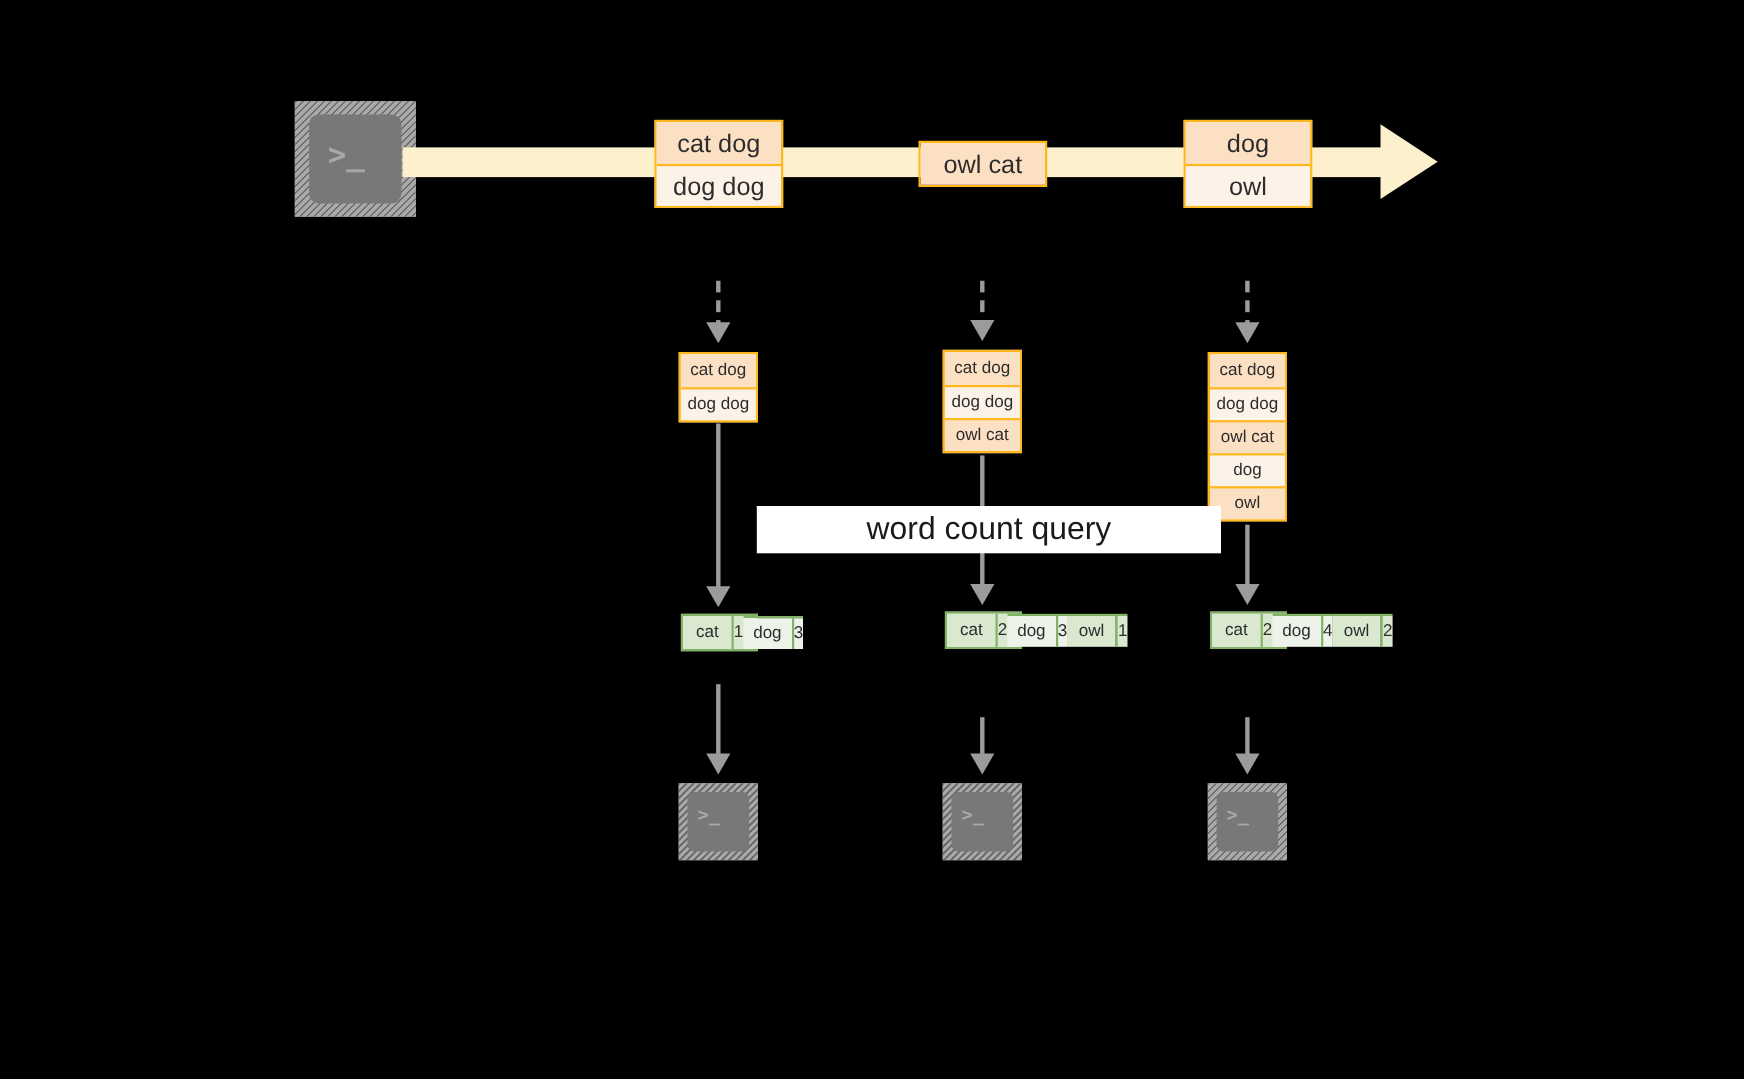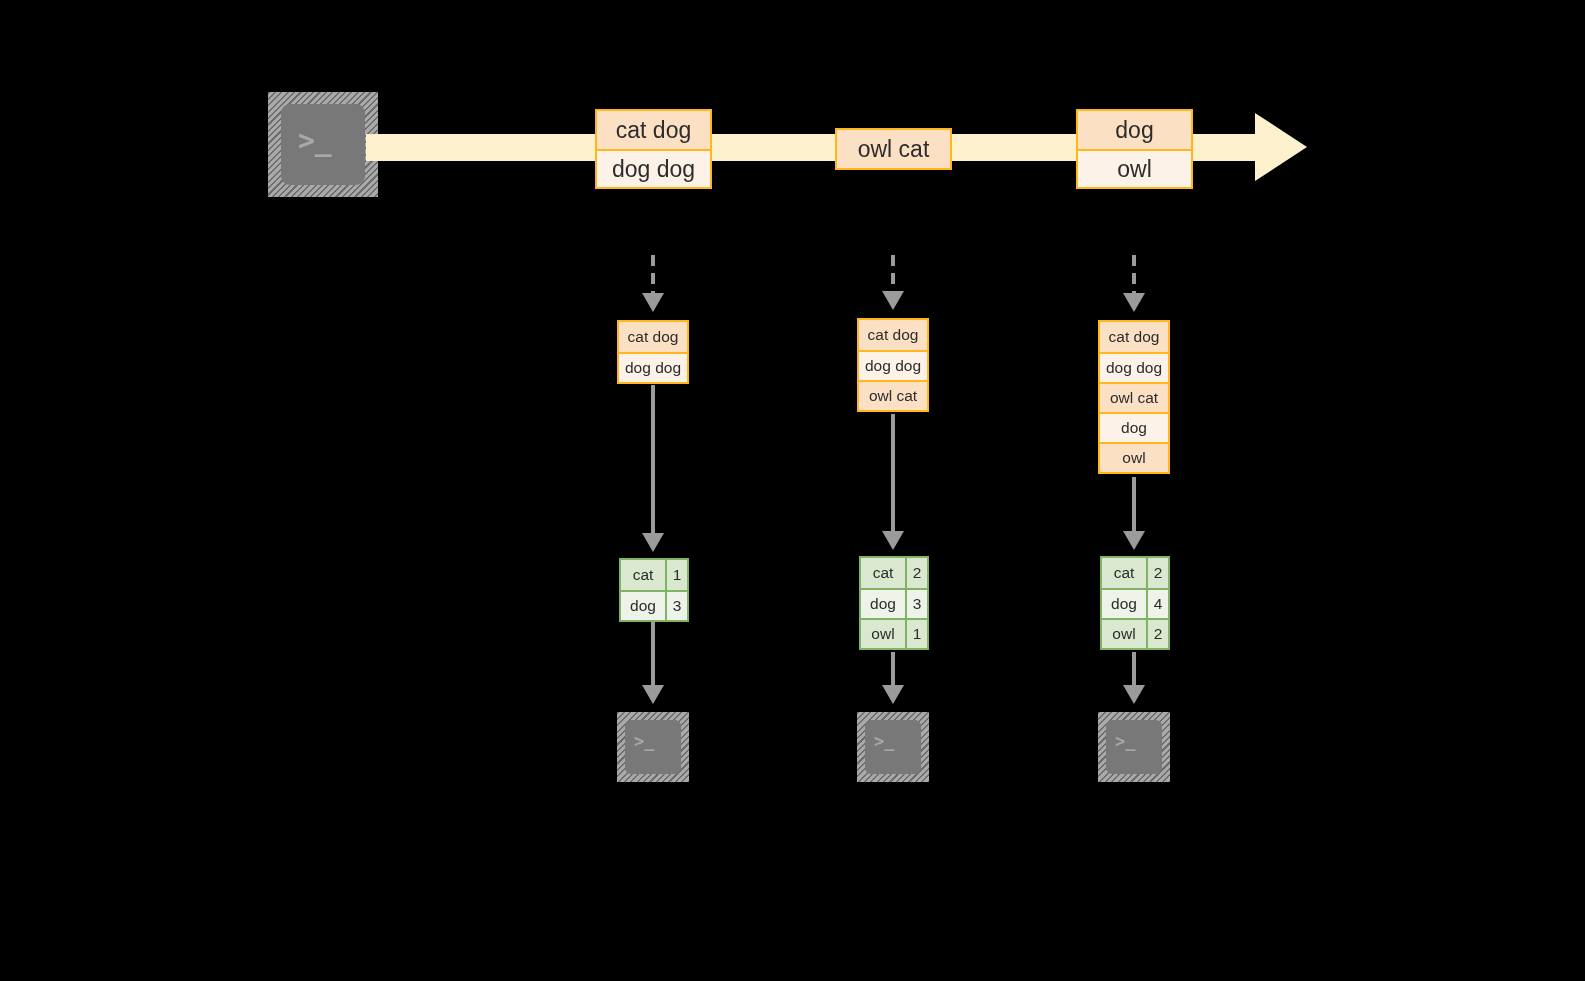--- a/index.html
+++ b/index.html
@@ -92,21 +92,21 @@
   .ebox.big .erow { height: 38px; font-size: 23px; }
   
   .ebox.small .erow { height: 30px; font-size: 15.5px; }
 
   
   .gtable {
     position: absolute;
     box-sizing: border-box;
     border: 2.5px solid #80b365;
     display: flex;
-    flex-direction: column;
+    flex-direction: row;
     background: #eef3ea;
   }
   .grow {
     display: flex;
     height: 30px;
     box-sizing: border-box;
   }
   .grow + .grow { border-top: 2.5px solid #80b365; }
   .grow.shade .gcell { background: #dae8d0; }
   .grow.light .gcell { background: #eef3ea; }
@@ -285,14 +285,17 @@
 
   <div class="vline" style="left:1132px; top:652px; height:35px;"></div>
   <div class="vhead" style="left:1123px; top:685px;"></div>
 
   <div class="term" style="left:1098px; top:712px; width:72px; height:70px;">
     <div class="term-hatch"></div>
     <div class="term-inner" style="left:8px; top:8px; right:8px; bottom:8px; border-radius:6px;"></div>
     <div class="term-glyph" style="left:17px; top:21px; font-size:17px;">&gt;_</div>
   </div>
 
+  <div class="qband" style="left:688px; top:460px; width:422px; height:43px;">
+    <span class="qband-label">word count query</span>
+  </div>
 
 </div>
 
 </body></html>

